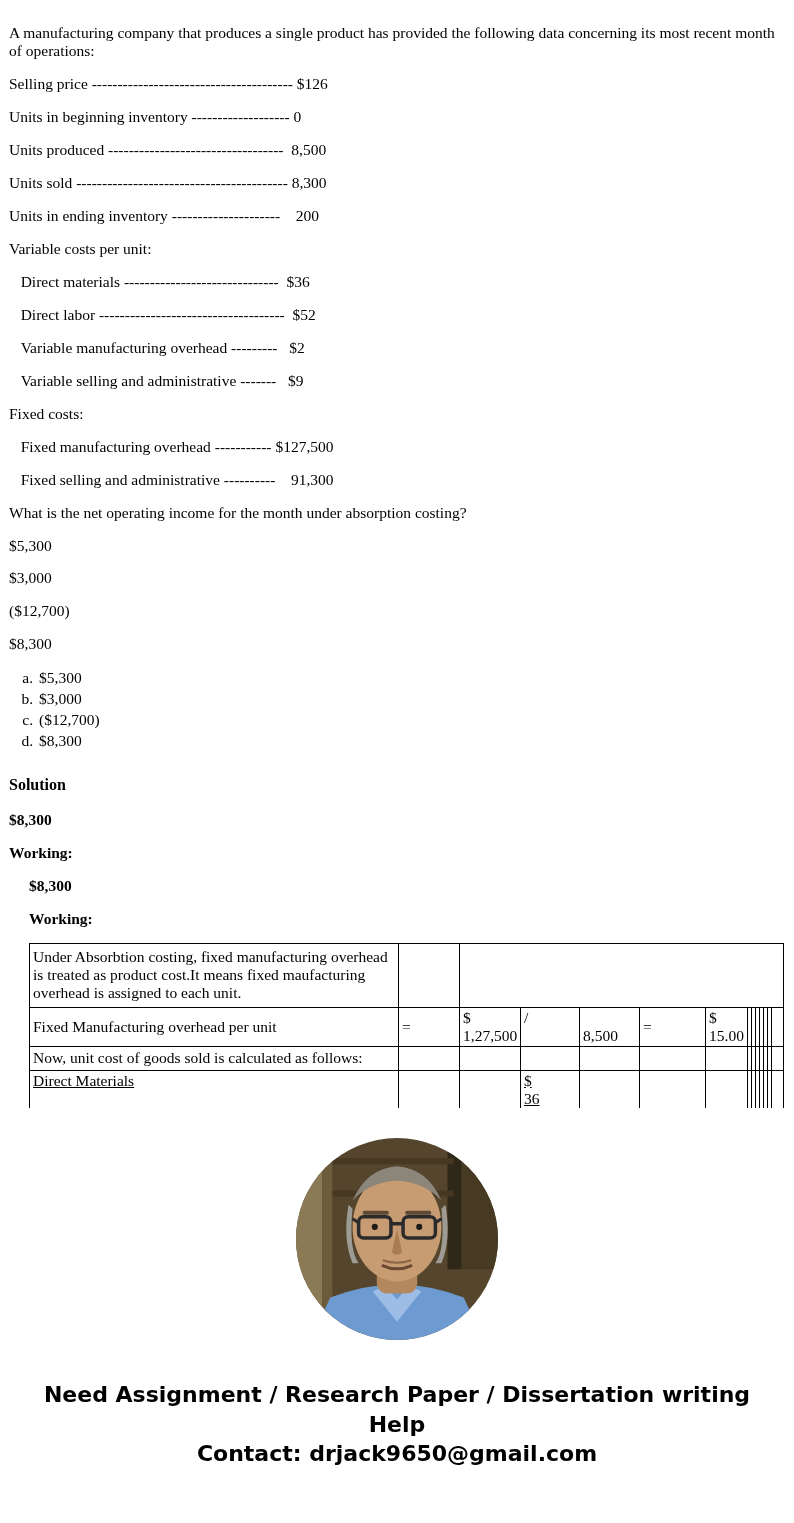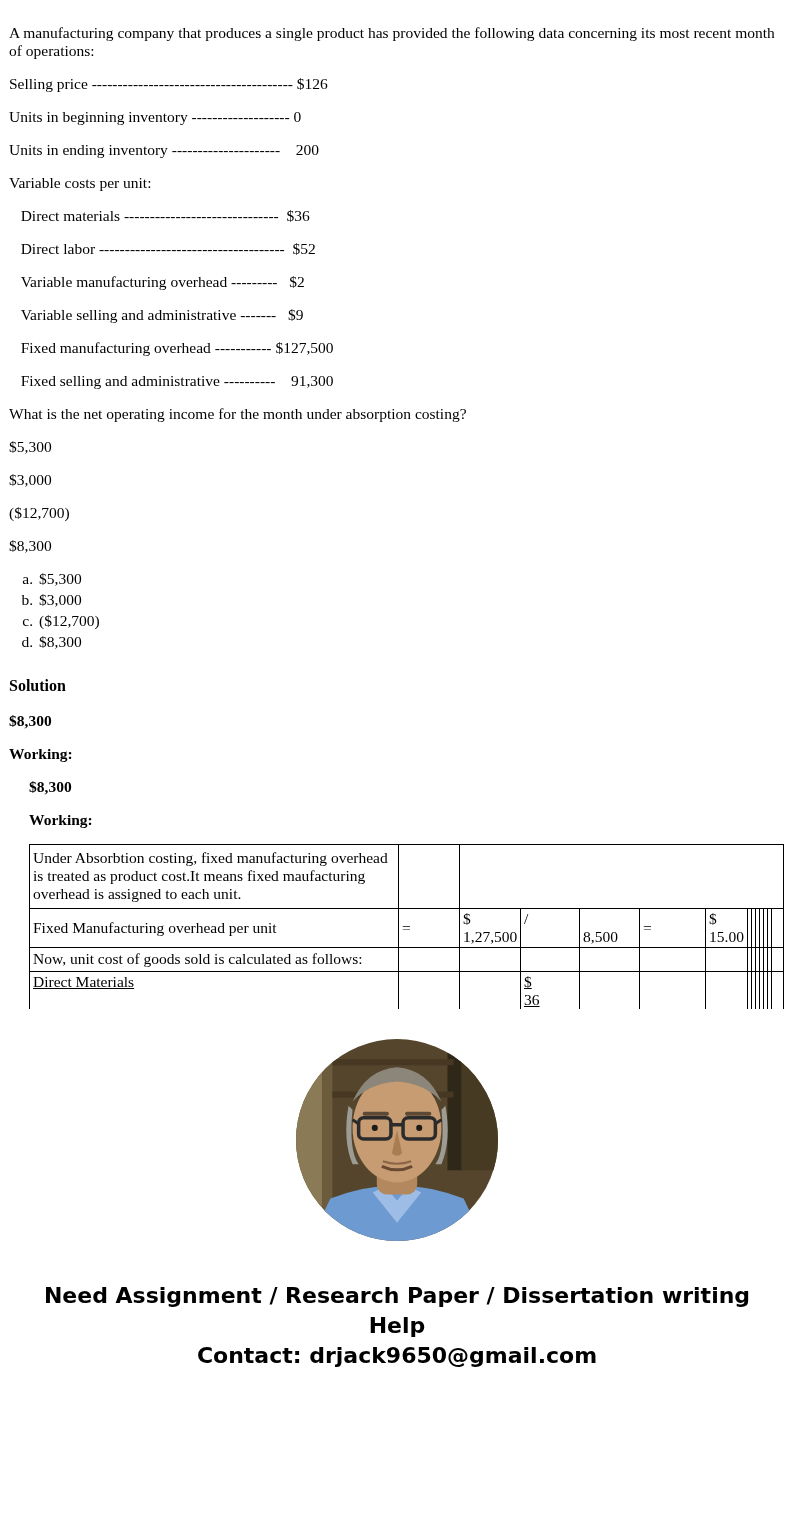--- a/index.html
+++ b/index.html
@@ -39,34 +39,37 @@
 <div class="page">
 
   <p>A manufacturing company that produces a single product has provided the following data concerning its most recent month of operations:</p>
 
   <div>
 
       <p class="dataline">Selling price --------------------------------------- $126</p>
 
       <p class="dataline">Units in beginning inventory ------------------- 0</p>
 
-
+      <p class="dataline">Units produced ----------------------------------  8,500</p>
+
+      <p class="dataline">Units sold ----------------------------------------- 8,300</p>
 
       <p class="dataline">Units in ending inventory ---------------------    200</p>
 
       <p class="dataline">Variable costs per unit:</p>
 
       <p class="dataline">   Direct materials ------------------------------  $36</p>
 
       <p class="dataline">   Direct labor ------------------------------------  $52</p>
 
       <p class="dataline">   Variable manufacturing overhead ---------   $2</p>
 
       <p class="dataline">   Variable selling and administrative -------   $9</p>
 
+      <p class="dataline">Fixed costs:</p>
 
       <p class="dataline">   Fixed manufacturing overhead ----------- $127,500</p>
 
       <p class="dataline">   Fixed selling and administrative ----------    91,300</p>
 
       <p class="dataline">What is the net operating income for the month under absorption costing?</p>
 
       <p class="dataline">$5,300</p>
 
       <p class="dataline">$3,000</p>

